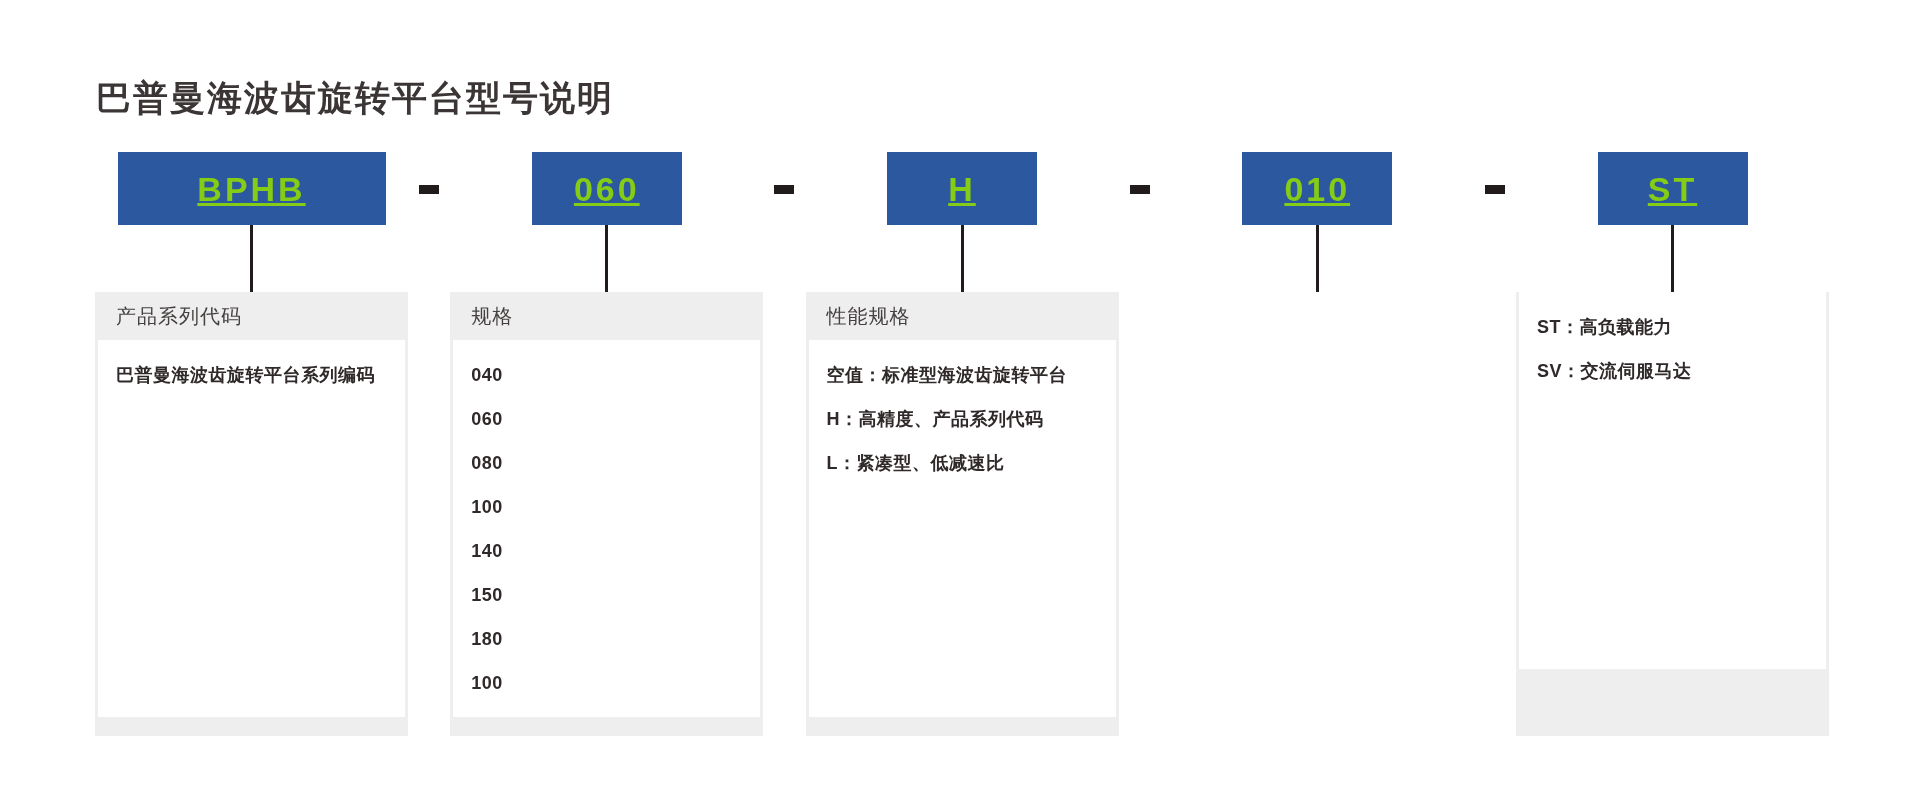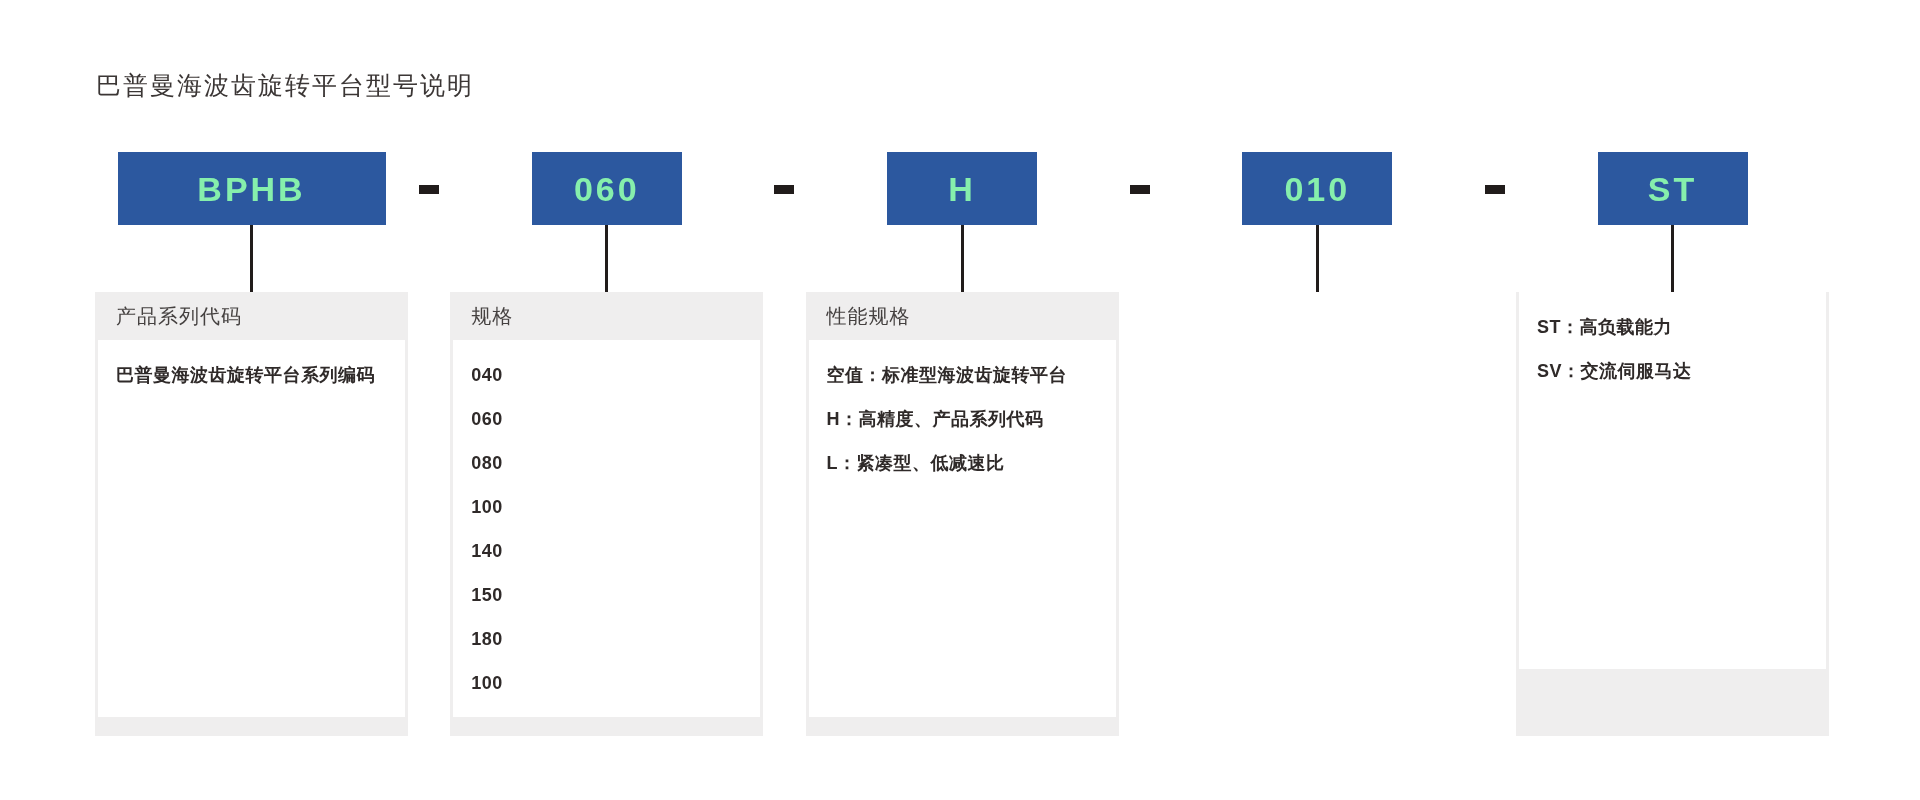--- a/index.html
+++ b/index.html
@@ -11,35 +11,35 @@
     --body-text:#2f2a29;
   }
   *{box-sizing:border-box;}
   html,body{margin:0;padding:0;}
   body{
     width:1920px;height:800px;background:#ffffff;position:relative;overflow:hidden;
     font-family:"Liberation Sans","DejaVu Sans",sans-serif;
   }
   .page-title{
     position:absolute;left:96px;top:52px;
-    font-size:25px;font-weight:normal;color:var(--title-text);
+    font-size:35px;font-weight:bold;color:var(--title-text);
     letter-spacing:2px;white-space:nowrap;
   }
   .diagram{
     position:absolute;left:95px;top:152px;width:1734px;
     display:flex;justify-content:space-between;
   }
   .column{
     width:313px;display:flex;flex-direction:column;align-items:center;
     position:relative;
   }
   .code-box{
-    height:73px;background:var(--accent-blue);color:#86efac;
+    height:73px;background:var(--accent-blue);color:#84cc16;
     display:flex;align-items:center;justify-content:center;
-    font-weight:bold;font-size:34px;letter-spacing:3px;line-height:1;
+    font-weight:bold;font-size:34px;letter-spacing:3px;line-height:1;text-decoration:underline;
   }
   .code-box.lg{width:268px;}
   .code-box.sm{width:150px;}
   .connector{width:3px;height:67px;background:var(--line-dark);}
   .dash{
     position:absolute;top:33px;right:-31px;
     width:20px;height:9px;background:var(--line-dark);
   }
   .card{
     width:313px;height:444px;background:var(--card-gray);

